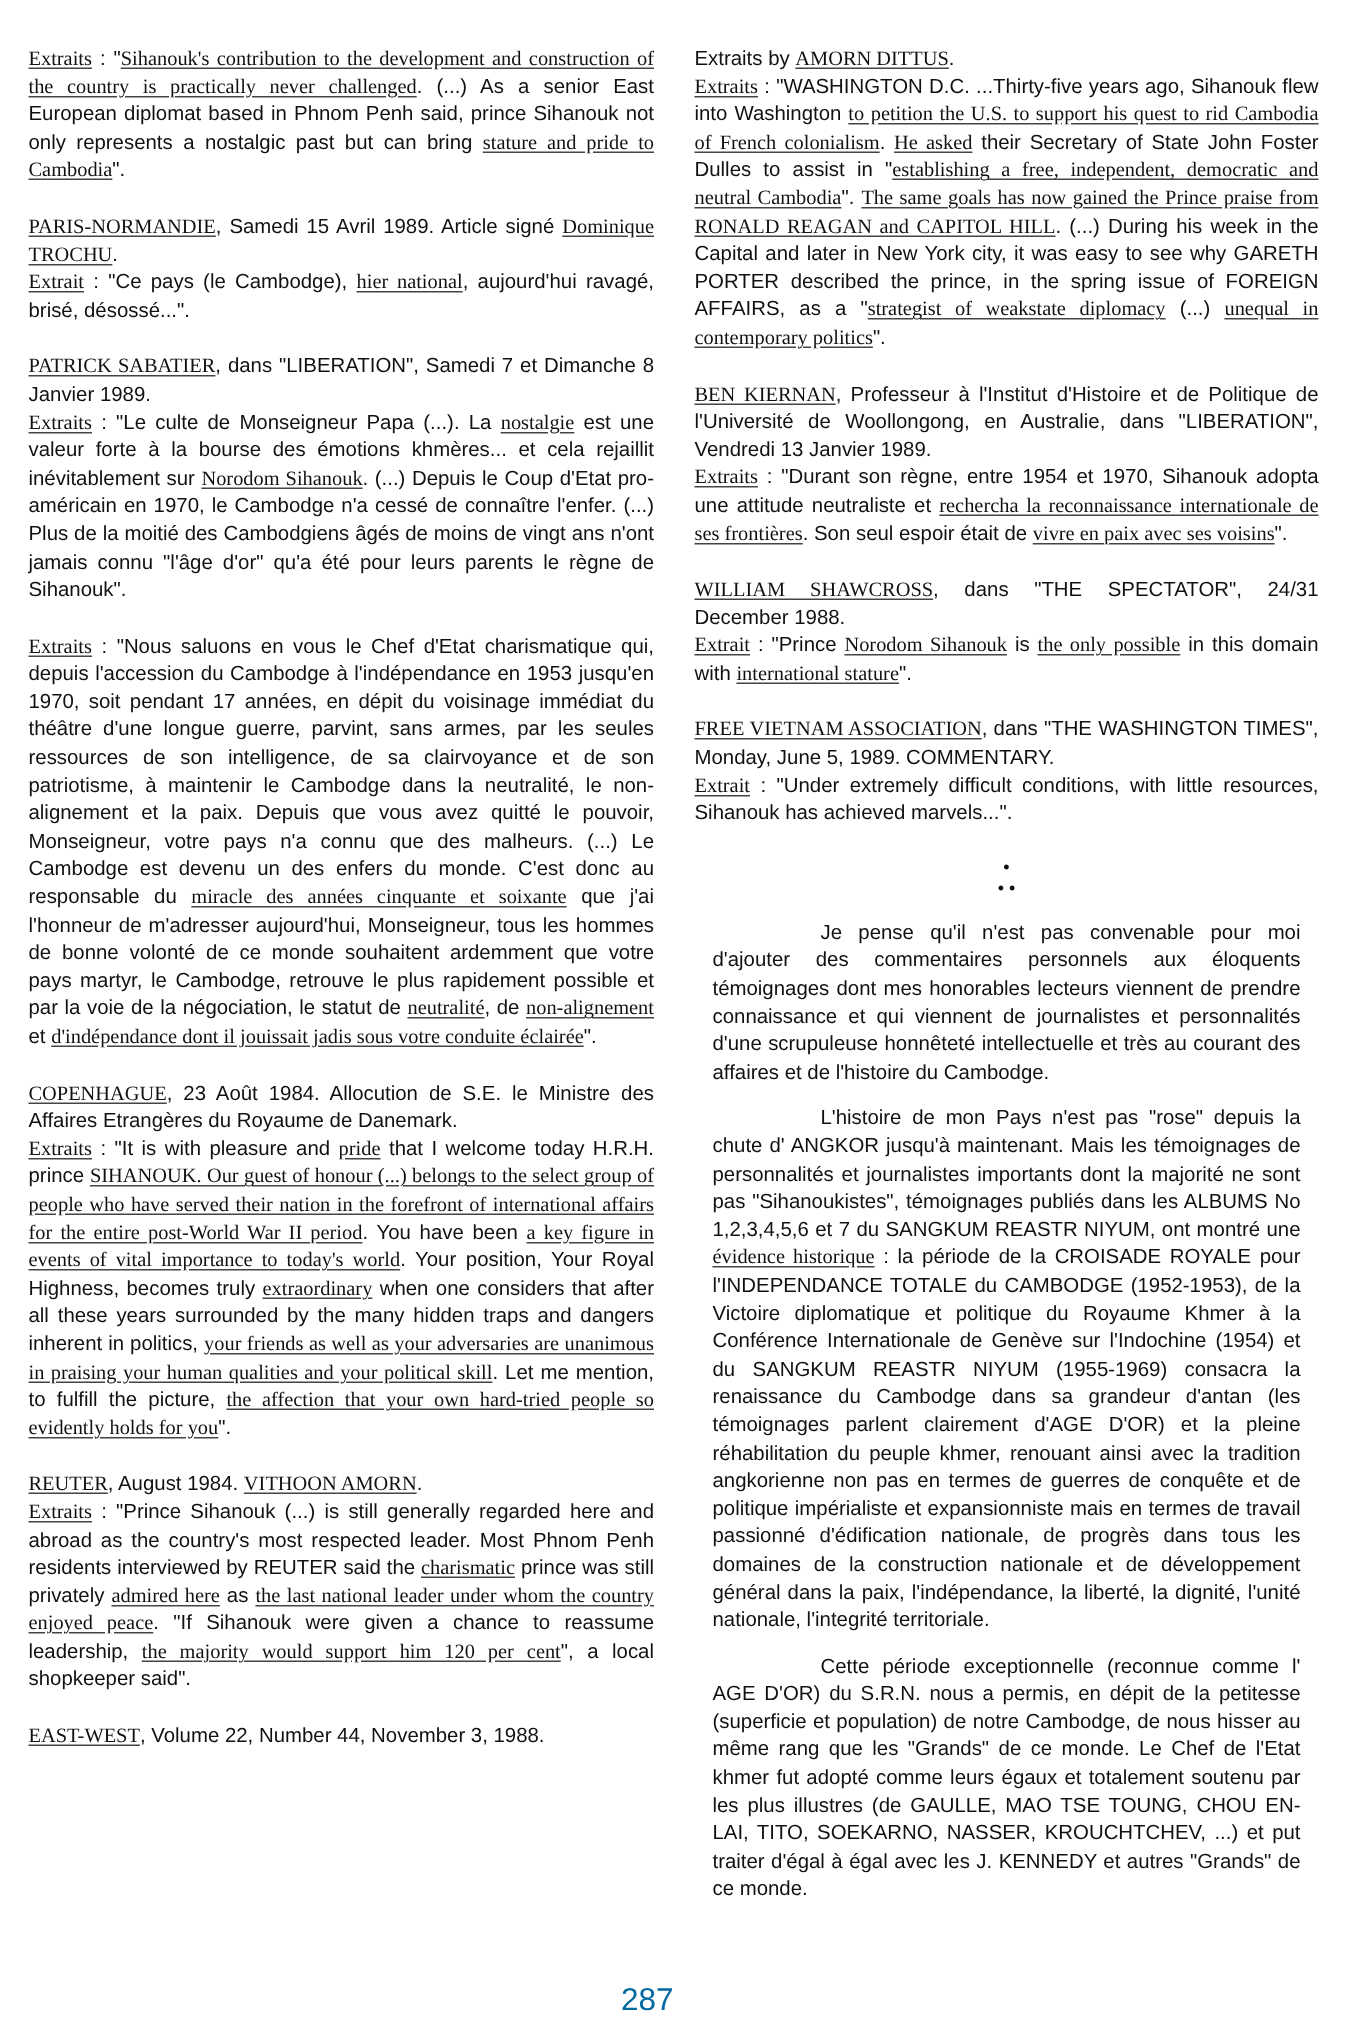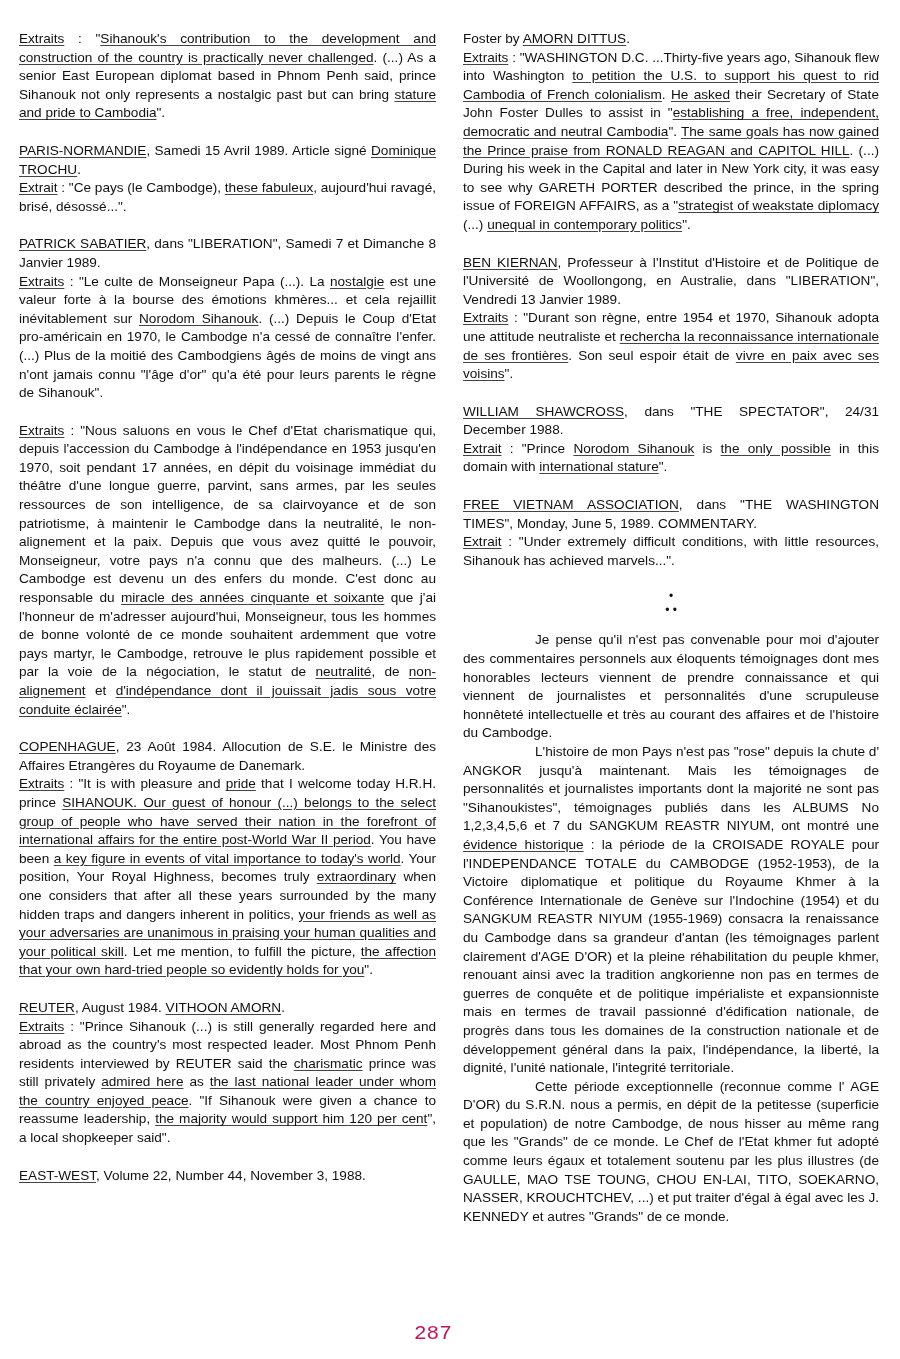--- a/index.html
+++ b/index.html
@@ -4,36 +4,36 @@
 <style>
   html, body { margin: 0; padding: 0; background: #ffffff; }
   body { width: 900px; height: 1359px; position: relative; overflow: hidden;
          font-family: "Liberation Sans", sans-serif; color: #111111; }
   .col { position: absolute; top: 30px; width: 417px; font-size: 13.6px; line-height: 18.6px;
          text-align: justify; }
   .col-left { left: 19px; }
   .col-right { left: 463px; width: 416px; }
   .entry { margin: 0 0 19px 0; }
   .entry p { margin: 0; }
-  .u { text-decoration: underline; text-decoration-color: #444; text-underline-offset: 2px; }
-  .para { margin: 0; text-indent: 0; }
+  .u { text-decoration: underline; text-decoration-color: #444; text-underline-offset: 2px; font-family: Liberation Serif, serif; }
+  .para { margin: 12px; text-indent: 0; }
   .para.indent { text-indent: 72px; }
   .dots { text-align: center; line-height: 14px; margin: 0 0 14px 0; font-size: 12px; }
-  .page-number { position: absolute; top: 1322px; left: 414px; font-size: 21px; color: #be185d; font-family: Liberation Mono, monospace; }
+  .page-number { position: absolute; top: 1322px; left: 414px; font-size: 21px; color: #0369a1; }
 </style>
 </head>
 <body>
 
 <div class="col col-left" id="left-col">
     <div class="entry">
       <p><span class="u">Extraits</span><span> : "</span><span class="u">Sihanouk's contribution to the development and construction of the country is practically never challenged</span><span>. (...) As a senior East European diplomat based in Phnom Penh said, prince Sihanouk not only represents a nostalgic past but can bring </span><span class="u">stature and pride to Cambodia</span><span>".</span></p>
     </div>
     <div class="entry">
       <p><span class="u">PARIS-NORMANDIE</span><span>, Samedi 15 Avril 1989. Article signé </span><span class="u">Dominique TROCHU</span><span>.</span></p>
-      <p><span class="u">Extrait</span><span> : "Ce pays (le Cambodge), </span><span class="u">these fabuleux</span><span>, aujourd'hui ravagé, brisé, désossé...".</span></p>
+      <p><span class="u">Extrait</span><span> : "Ce pays (le Cambodge), </span><span class="u">hier national</span><span>, aujourd'hui ravagé, brisé, désossé...".</span></p>
     </div>
     <div class="entry">
       <p><span class="u">PATRICK SABATIER</span><span>, dans "LIBERATION", Samedi 7 et Dimanche 8 Janvier 1989.</span></p>
       <p><span class="u">Extraits</span><span> : "Le culte de Monseigneur Papa (...). La </span><span class="u">nostalgie</span><span> est une valeur forte à la bourse des émotions khmères... et cela rejaillit inévitablement sur </span><span class="u">Norodom Sihanouk</span><span>. (...) Depuis le Coup d'Etat pro-américain en 1970, le Cambodge n'a cessé de connaître l'enfer. (...) Plus de la moitié des Cambodgiens âgés de moins de vingt ans n'ont jamais connu "l'âge d'or" qu'a été pour leurs parents le règne de Sihanouk".</span></p>
     </div>
     <div class="entry">
       <p><span class="u">Extraits</span><span> : "Nous saluons en vous le Chef d'Etat charismatique qui, depuis l'accession du Cambodge à l'indépendance en 1953 jusqu'en 1970, soit pendant 17 années, en dépit du voisinage immédiat du théâtre d'une longue guerre, parvint, sans armes, par les seules ressources de son intelligence, de sa clairvoyance et de son patriotisme, à maintenir le Cambodge dans la neutralité, le non-alignement et la paix. Depuis que vous avez quitté le pouvoir, Monseigneur, votre pays n'a connu que des malheurs. (...) Le Cambodge est devenu un des enfers du monde. C'est donc au responsable du </span><span class="u">miracle des années cinquante et soixante</span><span> que j'ai l'honneur de m'adresser aujourd'hui, Monseigneur, tous les hommes de bonne volonté de ce monde souhaitent ardemment que votre pays martyr, le Cambodge, retrouve le plus rapidement possible et par la voie de la négociation, le statut de </span><span class="u">neutralité</span><span>, de </span><span class="u">non-alignement</span><span> et </span><span class="u">d'indépendance dont il jouissait jadis sous votre conduite éclairée</span><span>".</span></p>
     </div>
     <div class="entry">
       <p><span class="u">COPENHAGUE</span><span>, 23 Août 1984. Allocution de S.E. le Ministre des Affaires Etrangères du Royaume de Danemark.</span></p>
@@ -44,21 +44,21 @@
       <p><span class="u">Extraits</span><span> : "Prince Sihanouk (...) is still generally regarded here and abroad as the country's most respected leader. Most Phnom Penh residents interviewed by REUTER said the </span><span class="u">charismatic</span><span> prince was still privately </span><span class="u">admired here</span><span> as </span><span class="u">the last national leader under whom the country enjoyed peace</span><span>. "If Sihanouk were given a chance to reassume leadership, </span><span class="u">the majority would support him 120 per cent</span><span>", a local shopkeeper said".</span></p>
     </div>
     <div class="entry">
       <p><span class="u">EAST-WEST</span><span>, Volume 22, Number 44, November 3, 1988.</span></p>
     </div>
   </div>
 
 <div class="col col-right">
   <div id="right-entries">
       <div class="entry">
-        <p><span>Foster by </span><span class="u">AMORN DITTUS</span><span>.</span></p>
+        <p><span>Extraits by </span><span class="u">AMORN DITTUS</span><span>.</span></p>
         <p><span class="u">Extraits</span><span> : "WASHINGTON D.C. ...Thirty-five years ago, Sihanouk flew into Washington </span><span class="u">to petition the U.S. to support his quest to rid Cambodia of French colonialism</span><span>. </span><span class="u">He asked</span><span> their Secretary of State John Foster Dulles to assist in "</span><span class="u">establishing a free, independent, democratic and neutral Cambodia</span><span>". </span><span class="u">The same goals has now gained the Prince praise from RONALD REAGAN and CAPITOL HILL</span><span>. (...) During his week in the Capital and later in New York city, it was easy to see why GARETH PORTER described the prince, in the spring issue of FOREIGN AFFAIRS, as a "</span><span class="u">strategist of weakstate diplomacy</span><span> (...) </span><span class="u">unequal in contemporary politics</span><span>".</span></p>
       </div>
       <div class="entry">
         <p><span class="u">BEN KIERNAN</span><span>, Professeur à l'Institut d'Histoire et de Politique de l'Université de Woollongong, en Australie, dans "LIBERATION", Vendredi 13 Janvier 1989.</span></p>
         <p><span class="u">Extraits</span><span> : "Durant son règne, entre 1954 et 1970, Sihanouk adopta une attitude neutraliste et </span><span class="u">rechercha la reconnaissance internationale de ses frontières</span><span>. Son seul espoir était de </span><span class="u">vivre en paix avec ses voisins</span><span>".</span></p>
       </div>
       <div class="entry">
         <p><span class="u">WILLIAM SHAWCROSS</span><span>, dans "THE SPECTATOR", 24/31 December 1988.</span></p>
         <p><span class="u">Extrait</span><span> : "Prince </span><span class="u">Norodom Sihanouk</span><span> is </span><span class="u">the only possible</span><span> in this domain with </span><span class="u">international stature</span><span>".</span></p>
       </div>

